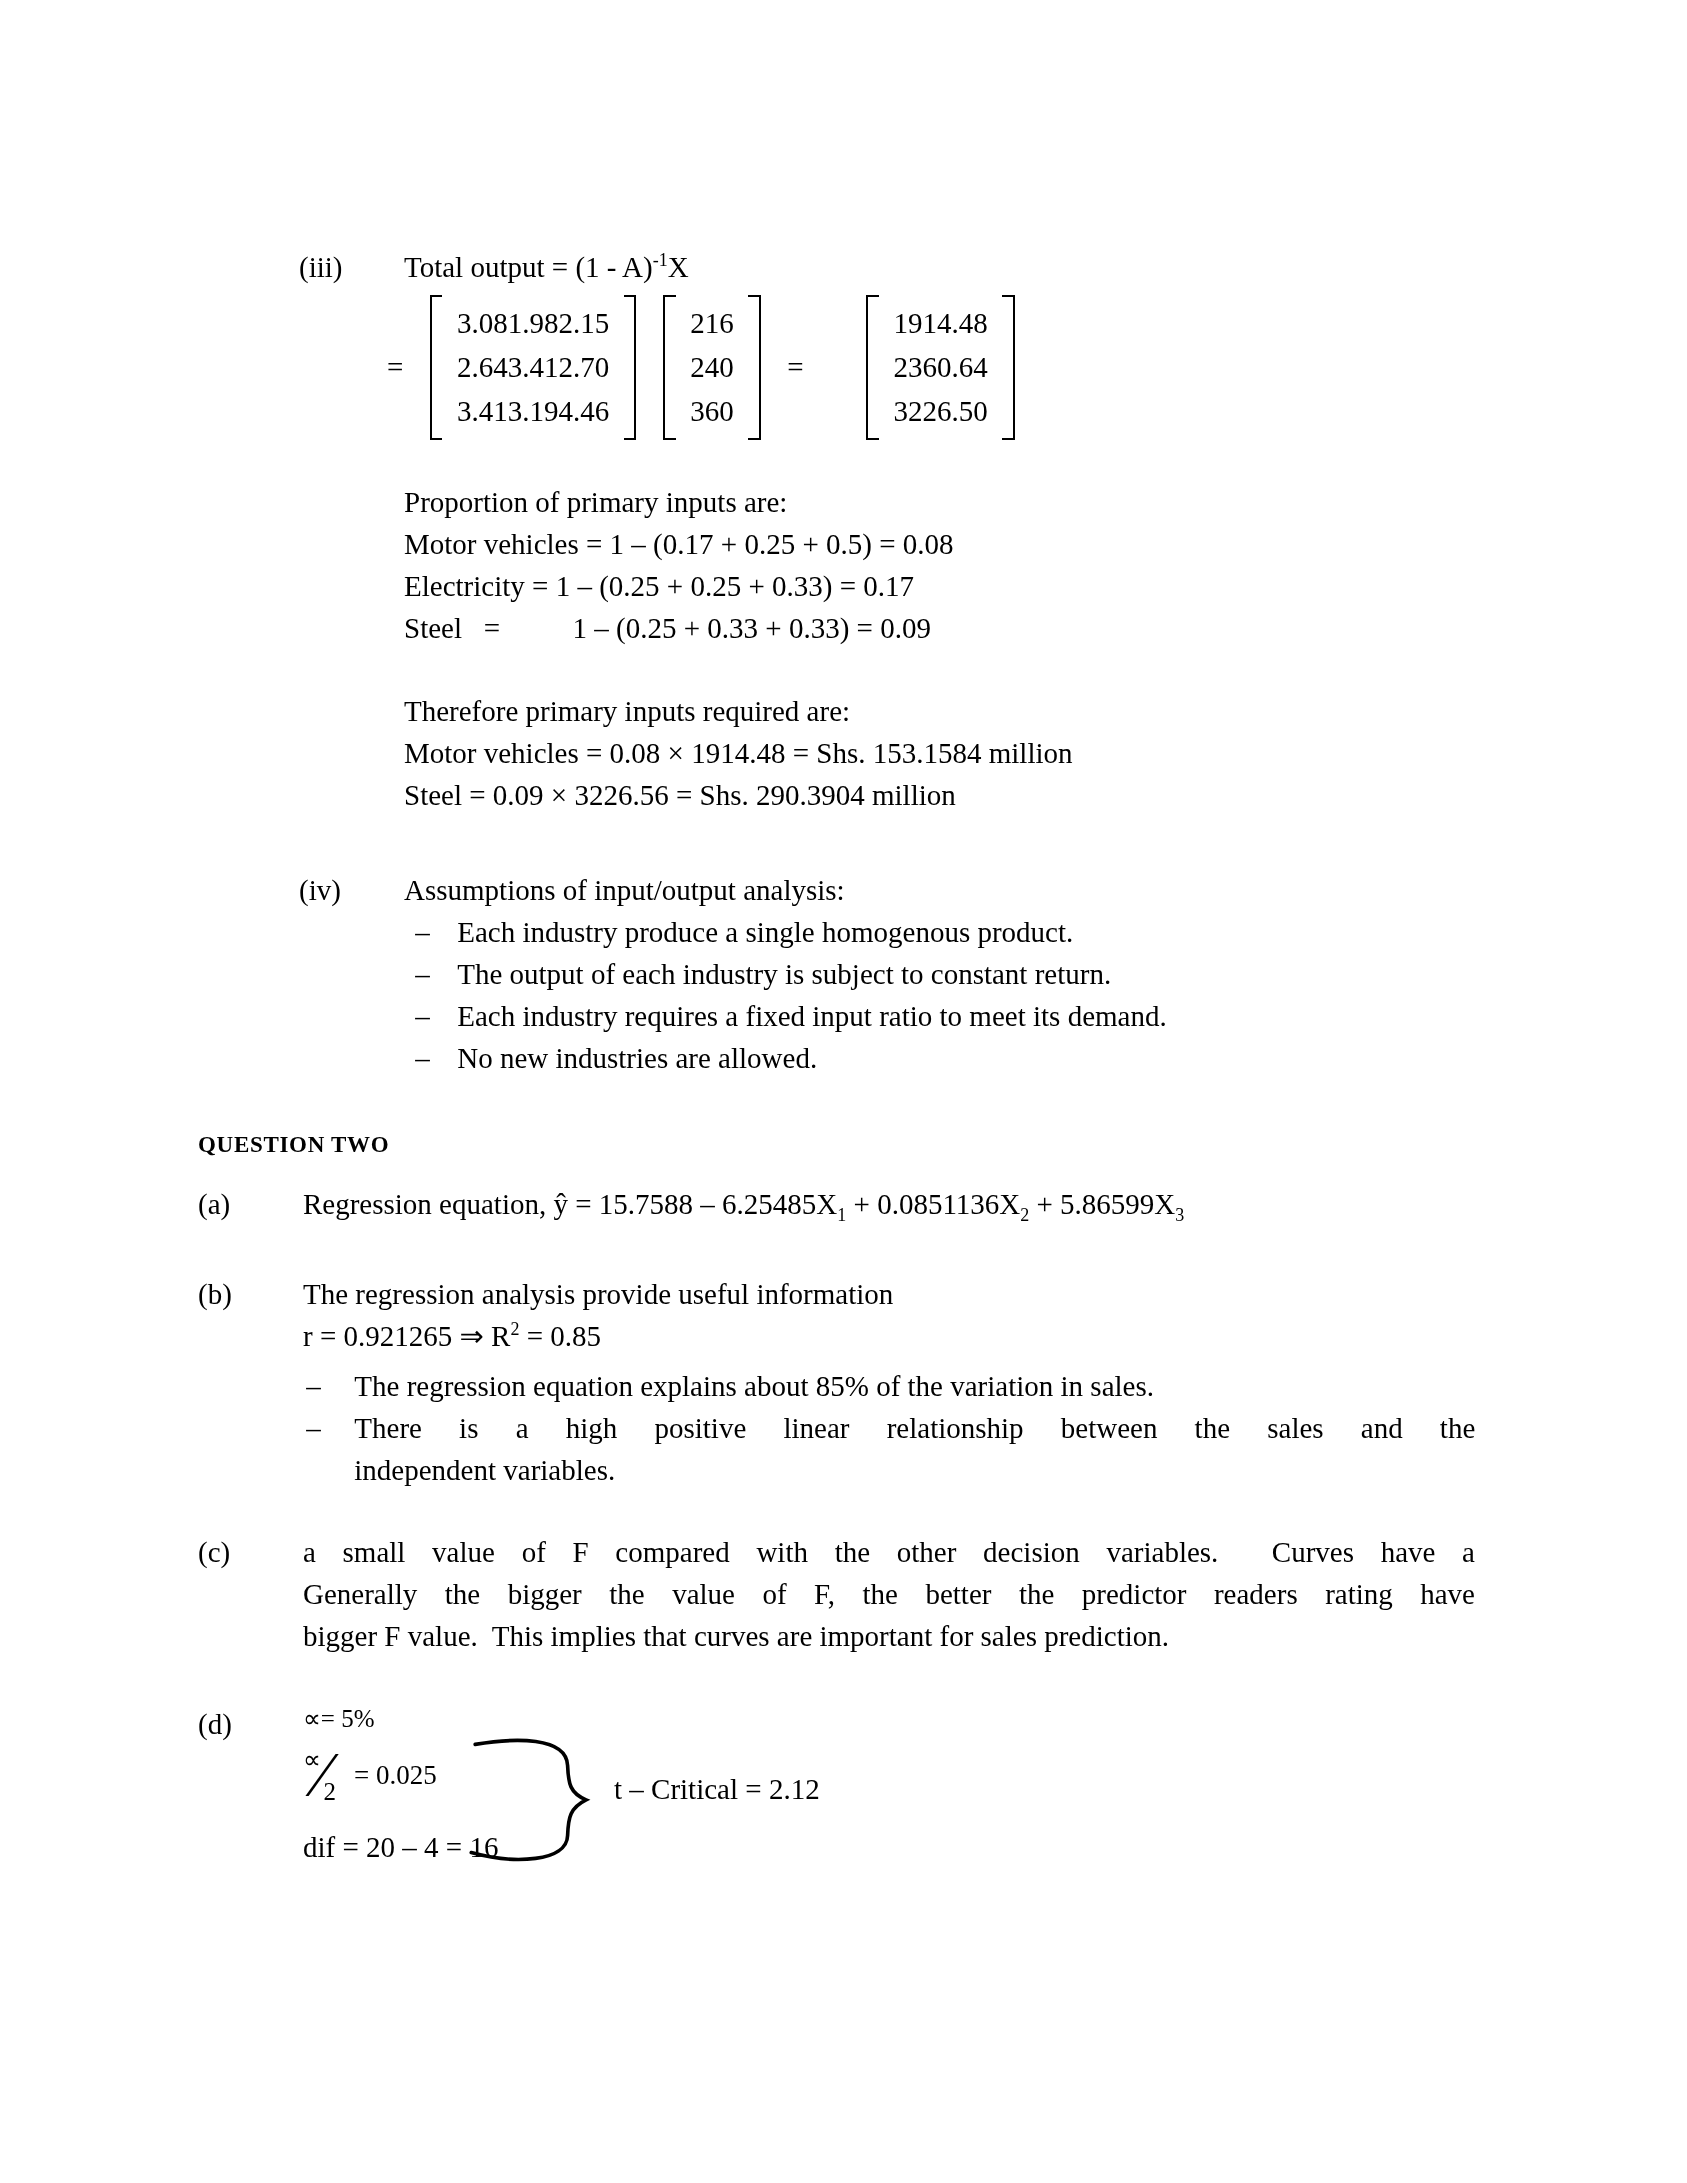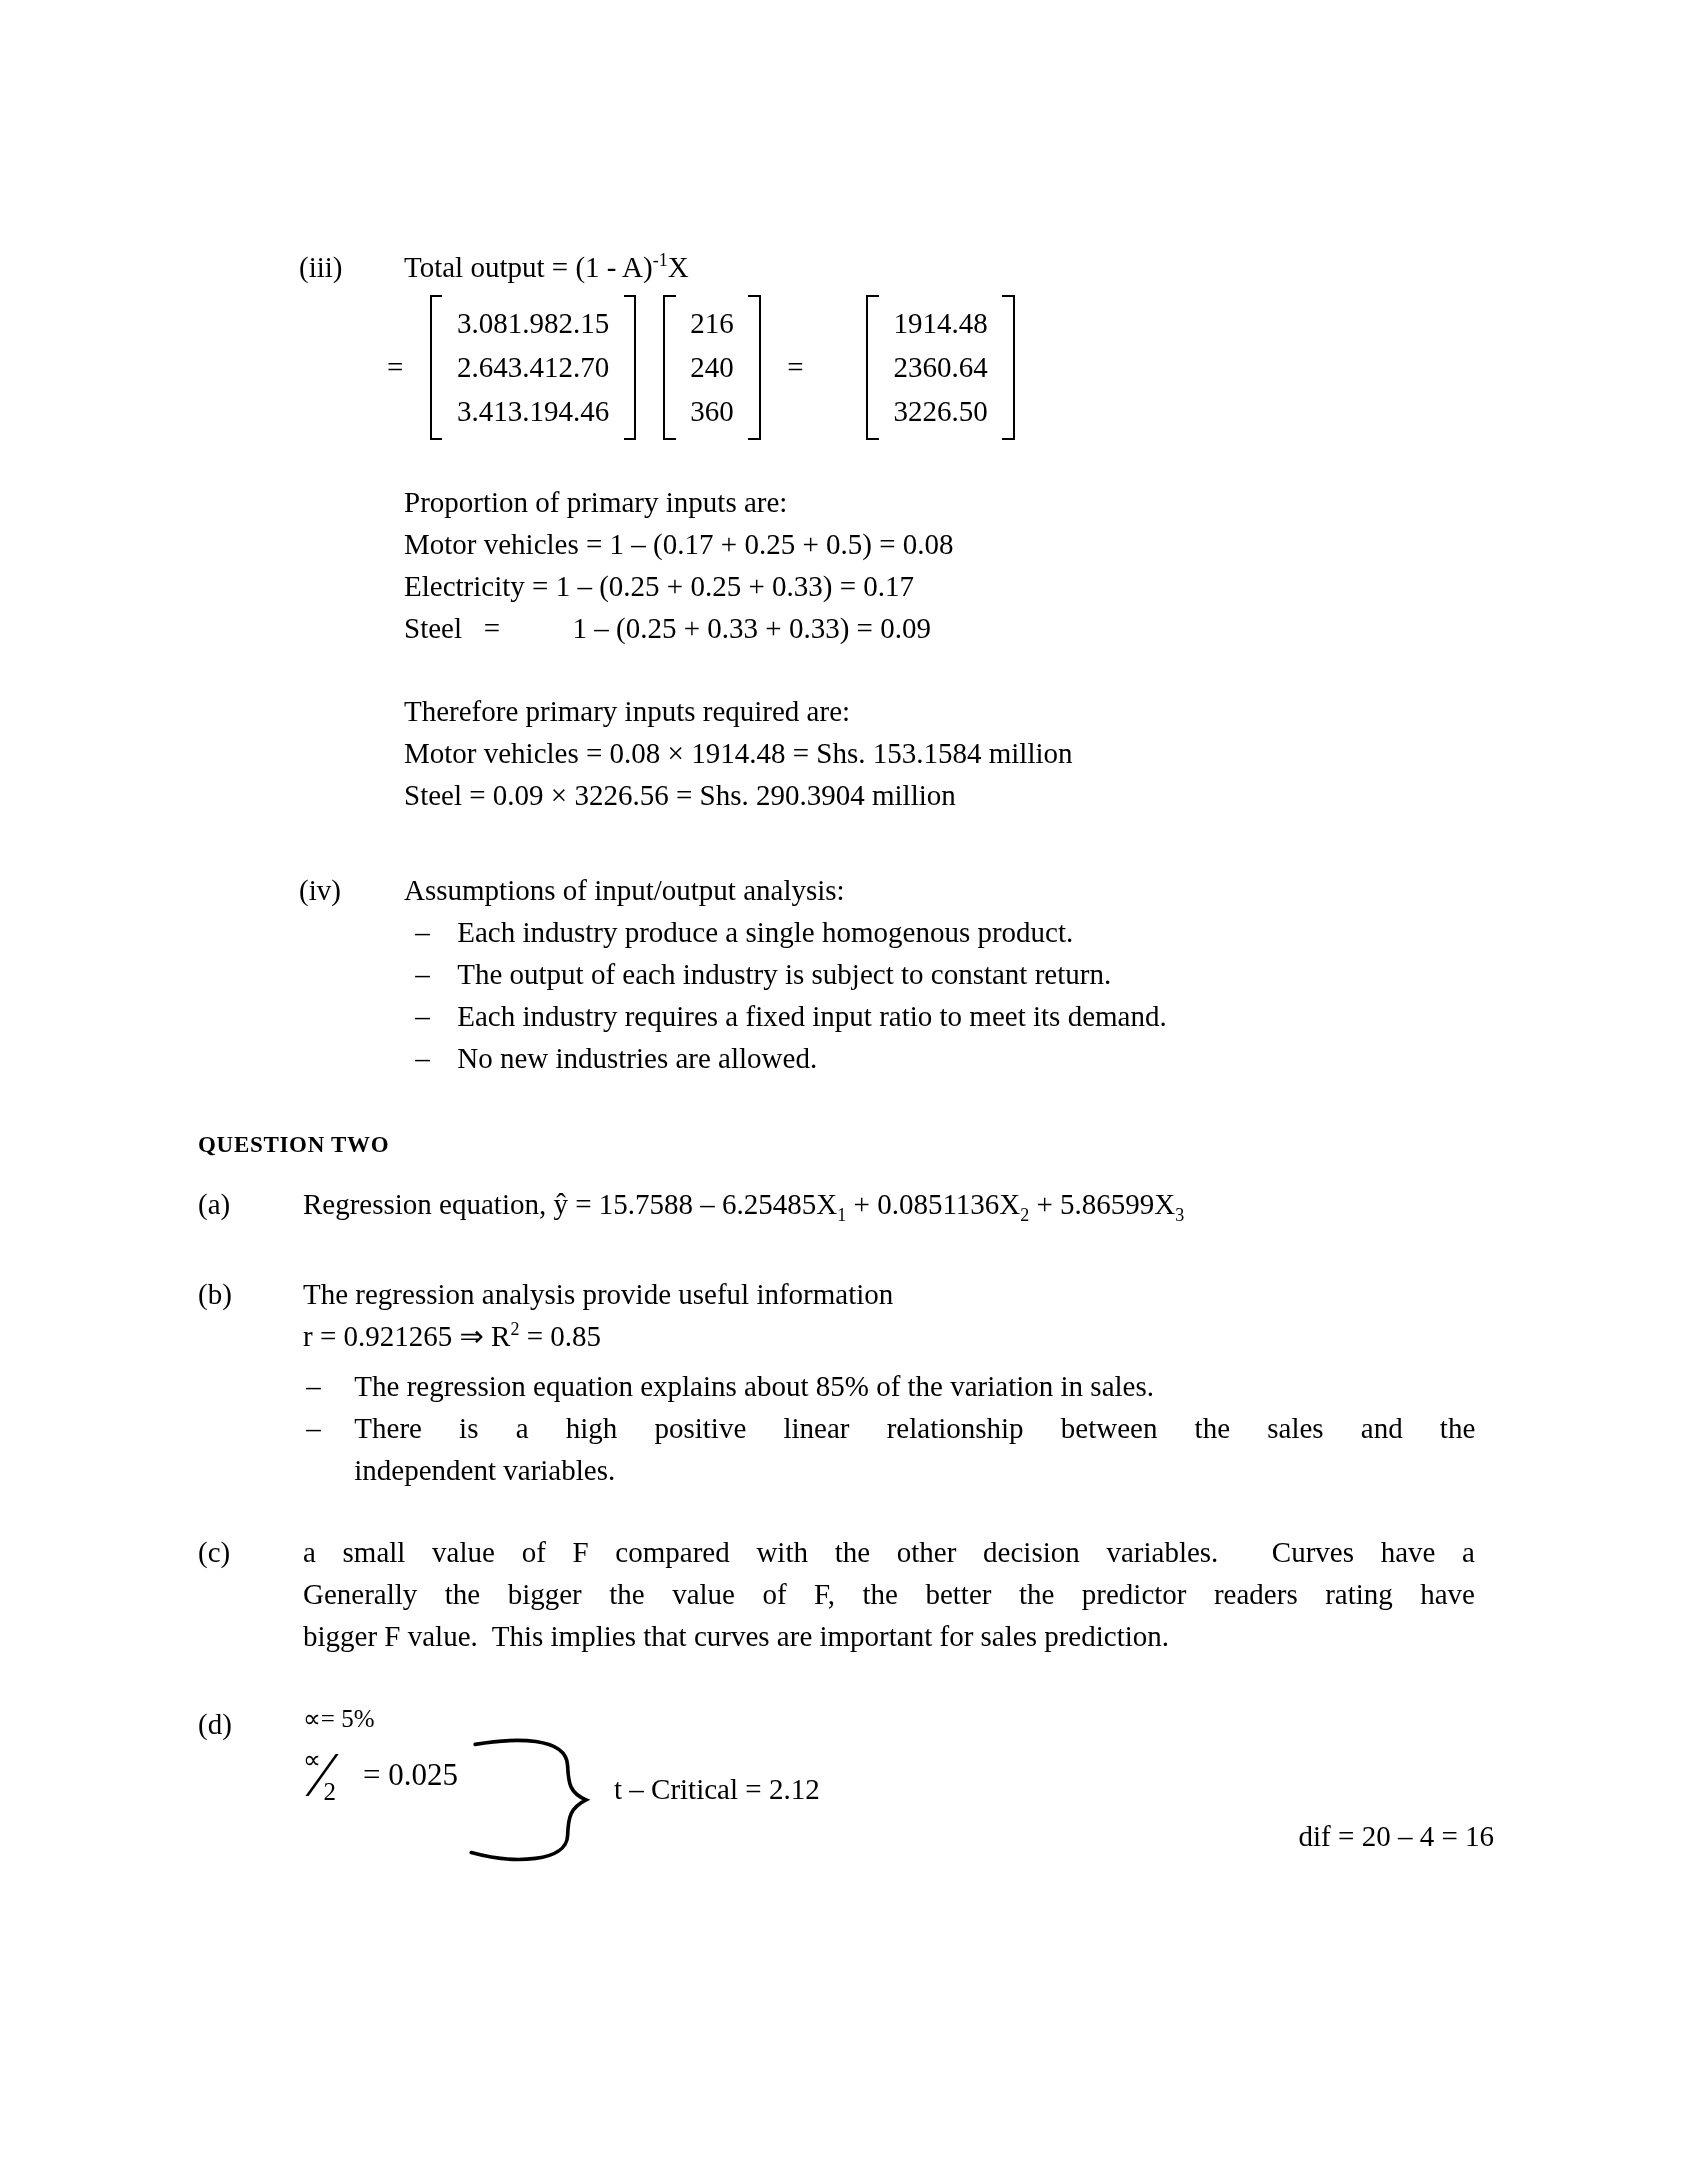--- a/index.html
+++ b/index.html
@@ -53,26 +53,26 @@
   .q2head { margin-left:198px; margin-top:42px; font-size:23px; font-weight:bold; line-height:48px; letter-spacing:0.7px; }
   .mt-a { margin-top:14.6px; }
   .mt-b { margin-top:48px; }
   .mt-c { margin-top:40px; }
   .mt-d { margin-top:46px; }
   .c-content { width:1172px; }
 
   
   .dcontent { position:relative; width:1191px; }
   .small  { font-size:25px; line-height:32px; }
-  .small2 { font-size:31px; margin-left:27px; }
+  .small2 { font-size:27px; margin-left:18px; }
   .fracline { height:74px; display:flex; align-items:center; margin-top:2.6px; }
   .fracline .num { font-size:25px; transform:translateY(-14.6px); display:inline-block; }
   .fracline .bar { font-size:64px; line-height:64px; font-weight:300; margin:0 -4px; }
   .fracline .den { font-size:25px; transform:translateY(17px); display:inline-block; }
-  .difline { margin-top:3px;text-align:right; }
+  .difline { margin-top:14px; }
   .brace { position:absolute; left:159px; top:32px; }
   .tcrit { position:absolute; left:311px; top:65px; white-space:nowrap; }
 </style>
 </head>
 <body>
 
 <div class="page">
 
   <div class="row ind1">
     <div class="lab">(iii)</div>

